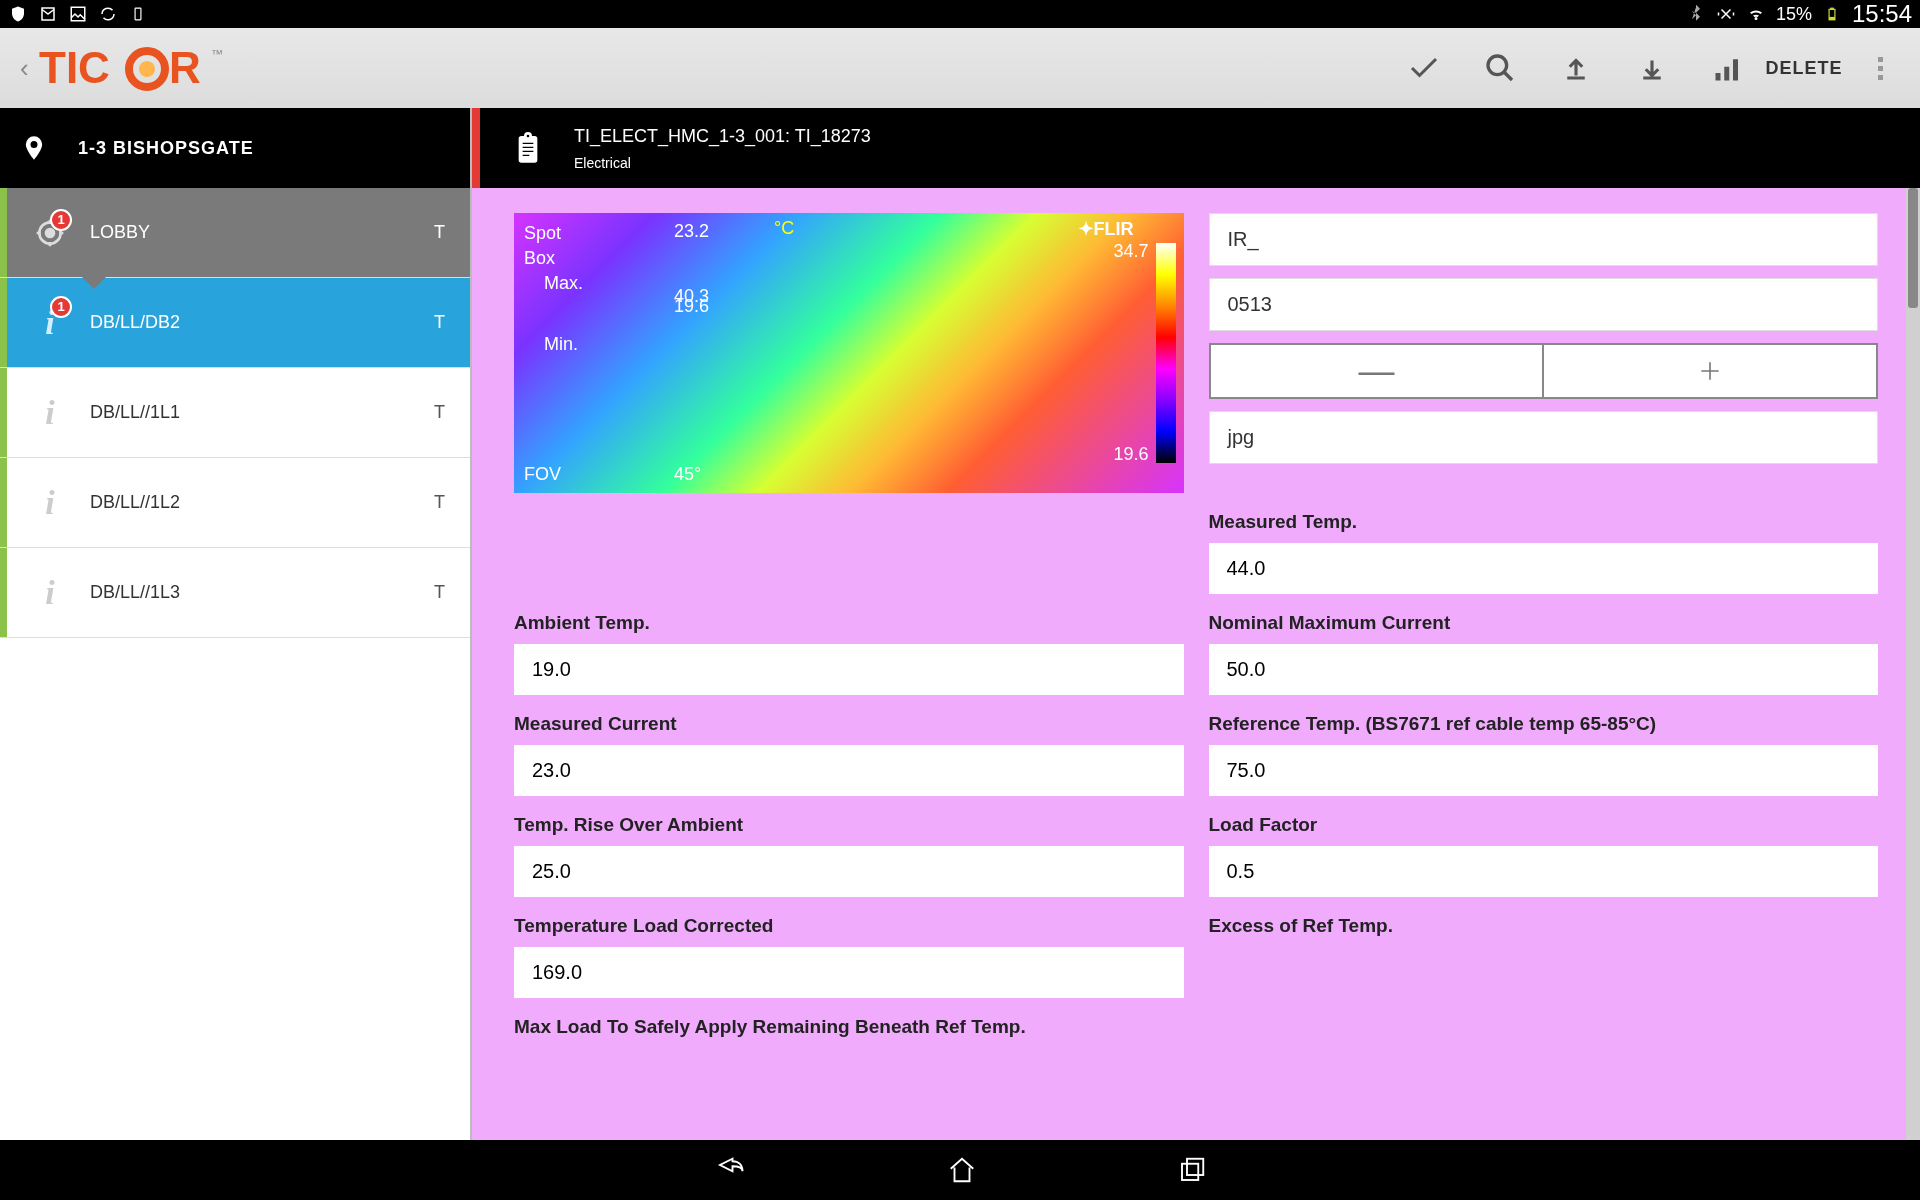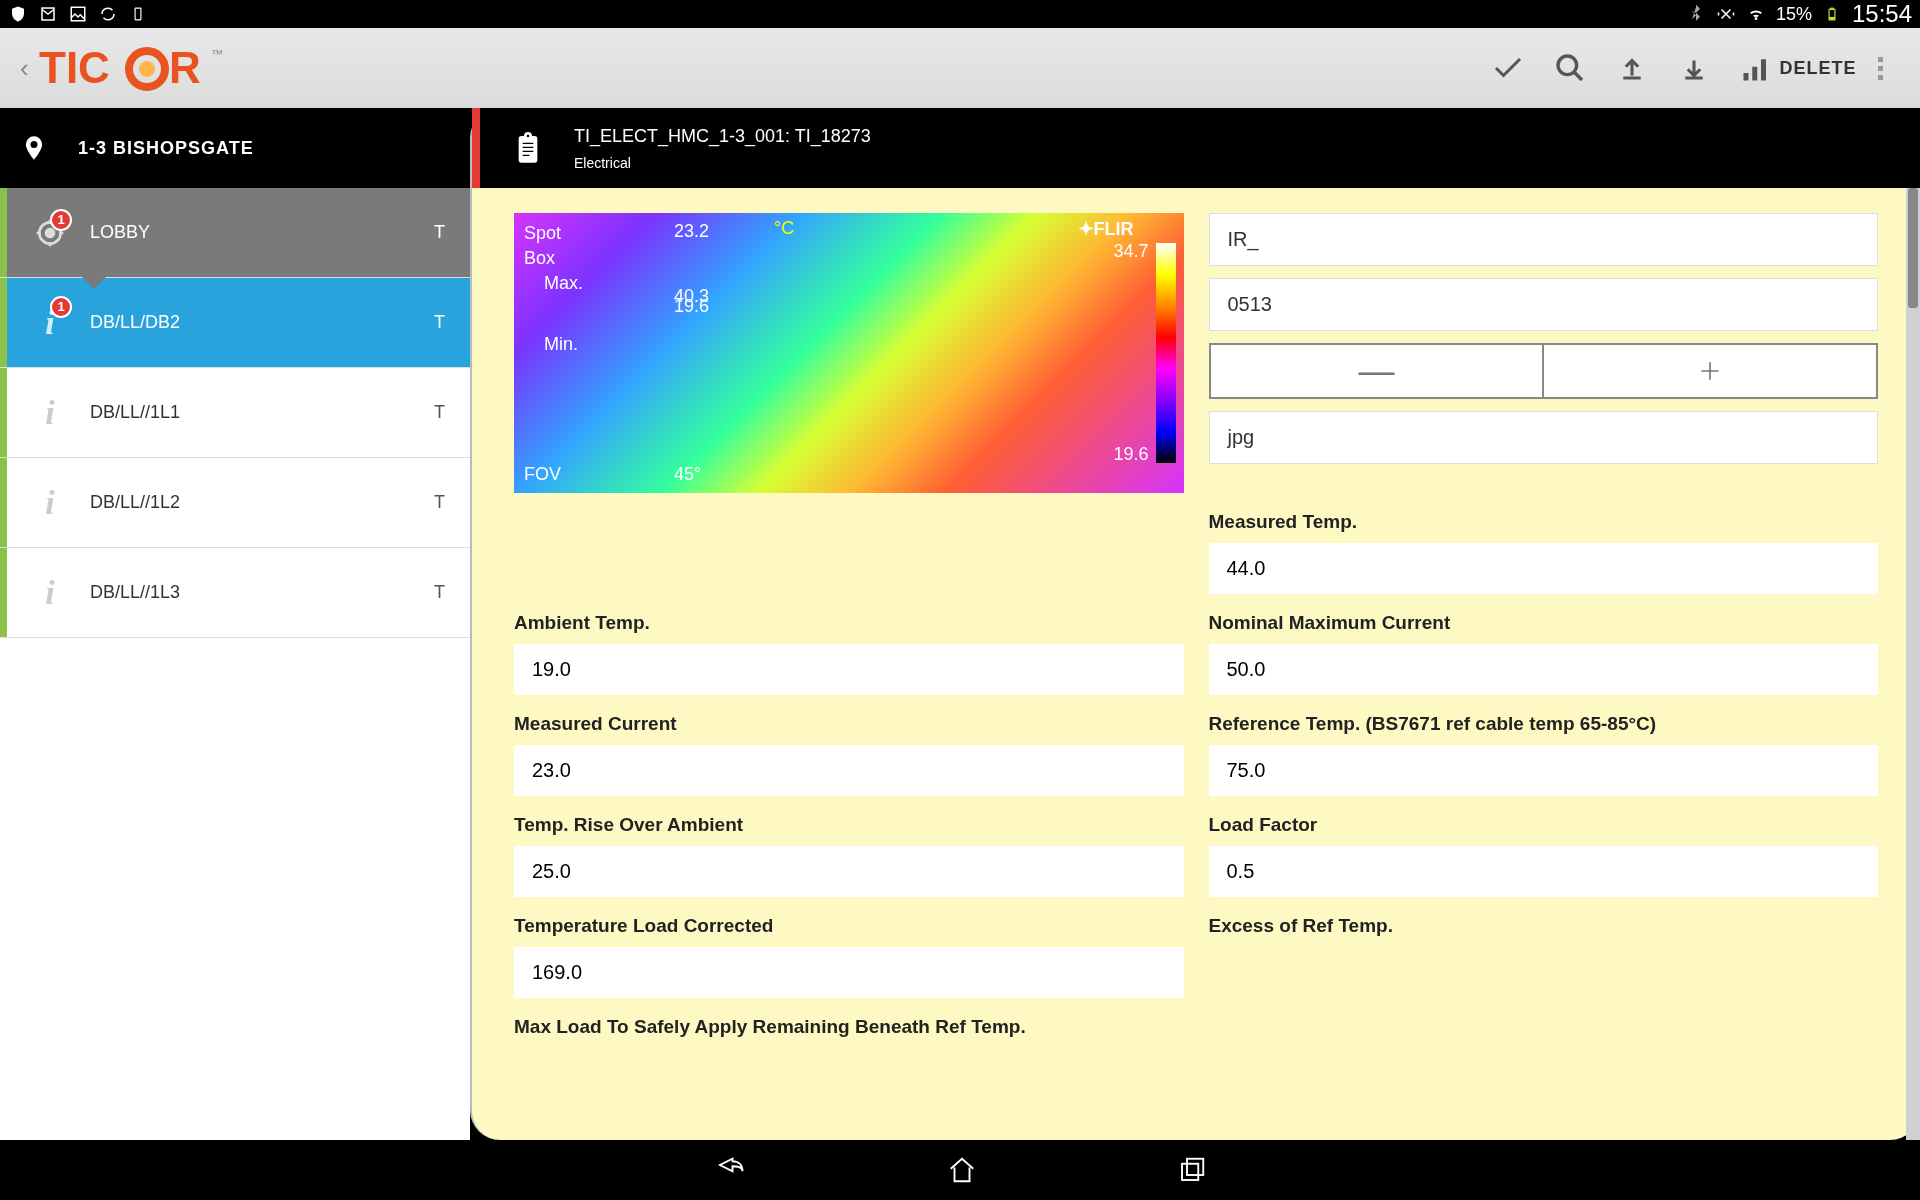--- a/index.html
+++ b/index.html
@@ -5,21 +5,21 @@
 * { box-sizing: border-box; margin: 0; padding: 0; font-family: Arial, Helvetica, sans-serif; }
 body { width: 1920px; height: 1200px; background: #000; overflow: hidden; position: relative; }
 
 .status-bar { height: 28px; background: #000; color: #fff; display: flex; align-items: center; padding: 0 8px; font-size: 18px; }
 .status-bar .left { display: flex; gap: 10px; }
 .status-bar .right { margin-left: auto; display: flex; align-items: center; gap: 10px; }
 .status-icon { width: 20px; height: 20px; display: inline-flex; align-items: center; justify-content: center; }
 
 .app-header { height: 80px; background: linear-gradient(#e8e8e8, #dcdcdc); display: flex; align-items: center; padding: 0 20px; }
 .logo { display: flex; align-items: center; }
-.header-actions { margin-left: auto; display: flex; gap: 22px; }
+.header-actions { margin-left: auto; display: flex; gap: 36px; }
 .header-icon { width: 40px; height: 40px; display: flex; align-items: center; justify-content: center; color: #555; cursor: pointer; }
 .delete-btn { font-weight: bold; color: #333; letter-spacing: 1px; font-size: 18px; }
 .overflow { display: flex; flex-direction: column; gap: 4px; }
 .overflow span { width: 5px; height: 5px; background: #999; }
 
 .main { display: flex; height: calc(1200px - 28px - 80px - 60px); }
 .sidebar { width: 470px; background: #fff; display: flex; flex-direction: column; }
 .loc-header { height: 80px; background: #000; color: #fff; display: flex; align-items: center; padding: 0 20px; font-weight: bold; letter-spacing: 1px; font-size: 18px; }
 .loc-header .pin { margin-right: 30px; }
 
@@ -28,21 +28,21 @@
 .sidebar-item.active { background: #29a3dc; color: #fff; }
 .sidebar-item .green-bar { position: absolute; left: 0; top: 0; bottom: 0; width: 7px; background: #8bc34a; }
 .sidebar-item .icon-col { width: 60px; display: flex; align-items: center; justify-content: center; position: relative; }
 .sidebar-item .badge { position: absolute; top: -8px; right: 8px; background: #e53935; color: #fff; width: 22px; height: 22px; border-radius: 50%; display: flex; align-items: center; justify-content: center; font-size: 13px; font-weight: bold; border: 2px solid #fff; }
 .sidebar-item .label { flex: 1; font-size: 18px; padding-left: 10px; }
 .sidebar-item .t { font-size: 18px; color: inherit; padding-right: 10px; }
 .sidebar-item.plain { background: #fff; color: #333; }
 .sidebar-item.plain .t { color: #555; }
 .lobby .pointer { position: absolute; bottom: -12px; left: 80px; width: 0; height: 0; border-left: 14px solid transparent; border-right: 14px solid transparent; border-top: 14px solid #7a7a7a; z-index: 5; }
 
-.content { flex: 1; background: #fef9c3; display: flex; flex-direction: column; border-left: 2px solid #bbb; position: relative; border-radius: 30px;}
+.content { flex: 1; background: #f0abfc; display: flex; flex-direction: column; border-left: 2px solid #bbb; position: relative;}
 .content-redbar { position:absolute; left:0; top:0; bottom:0; width:8px; background:#e53935;}
 .content-header { height: 80px; background: #000; color: #fff; display: flex; align-items: center; padding: 0 30px 0 40px; }
 .content-header .clip { margin-right: 30px; }
 .content-header .titles .t1 { font-size: 18px; }
 .content-header .titles .t2 { font-size: 14px; margin-top: 8px; }
 
 .content-body { flex: 1; padding: 25px 42px; overflow-y: auto; display: grid; grid-template-columns: 1fr 1fr; column-gap: 25px; row-gap: 18px; position: relative;}
 .content-scrollbar{position:absolute;right:0;top:0;bottom:0;width:14px;background:#d0d0d0;}
 .content-scrollbar .thumb{position:absolute;left:2px;right:2px;top:0;height:120px;background:#888;border-radius:3px;}
 

